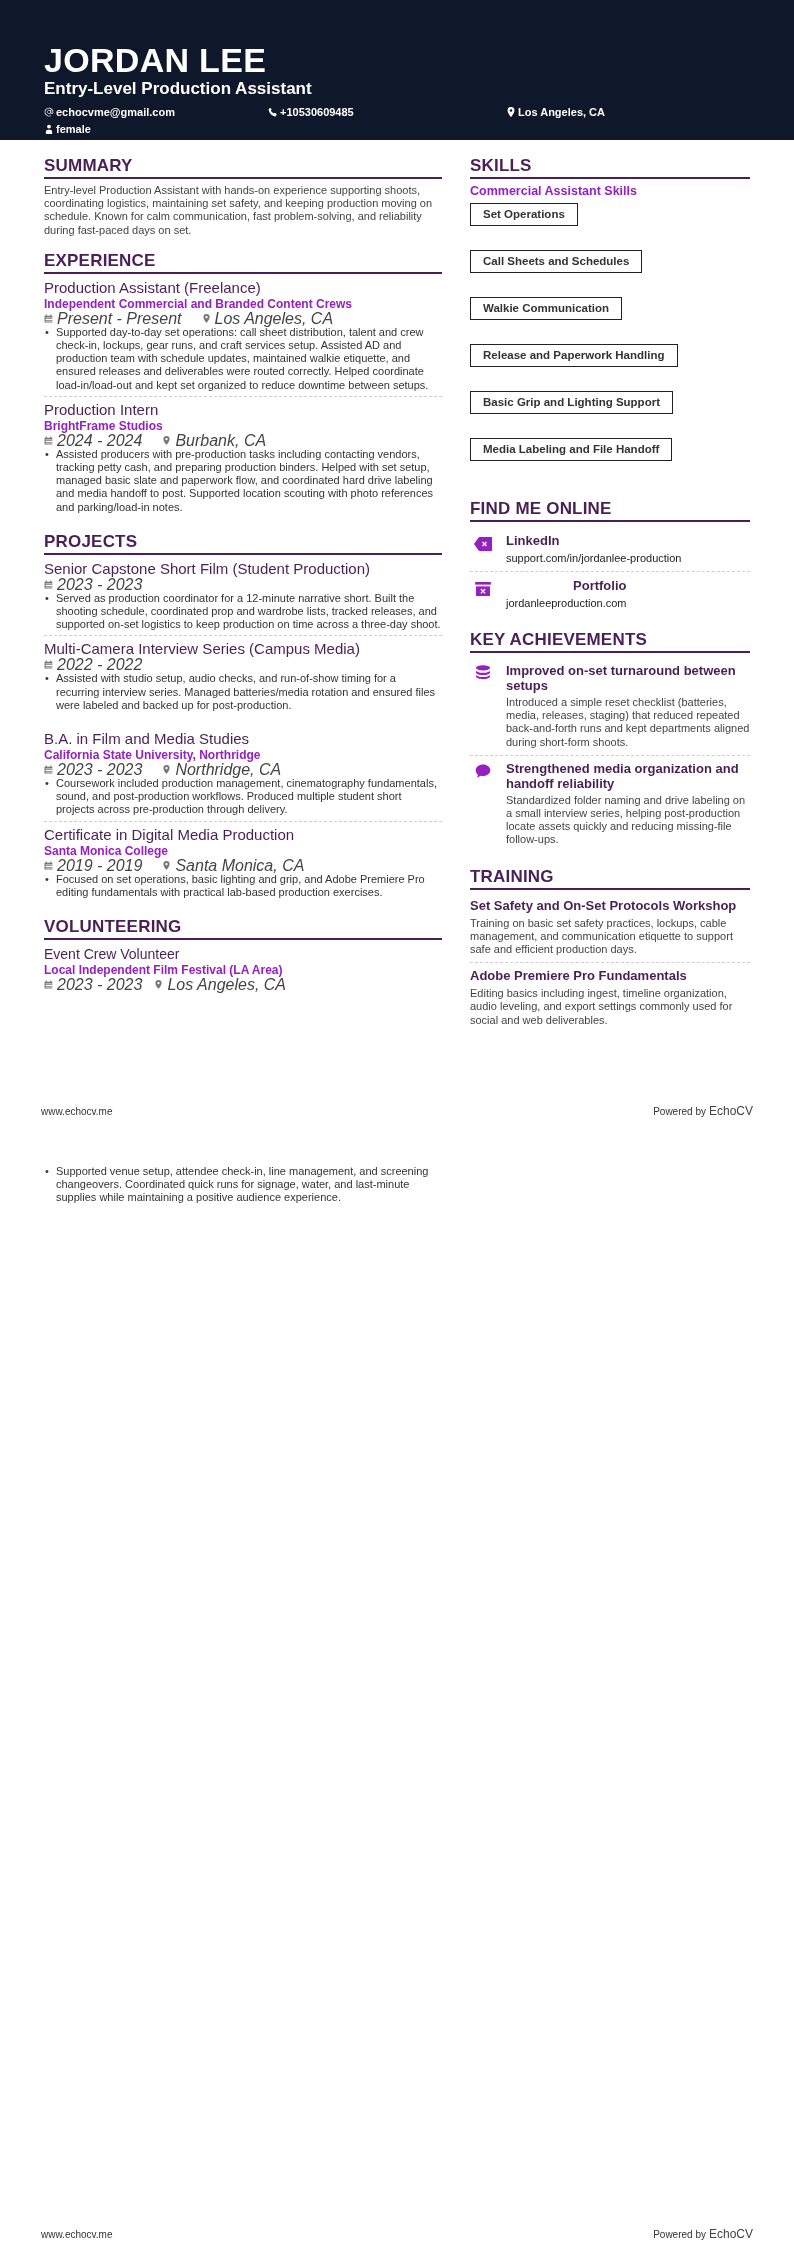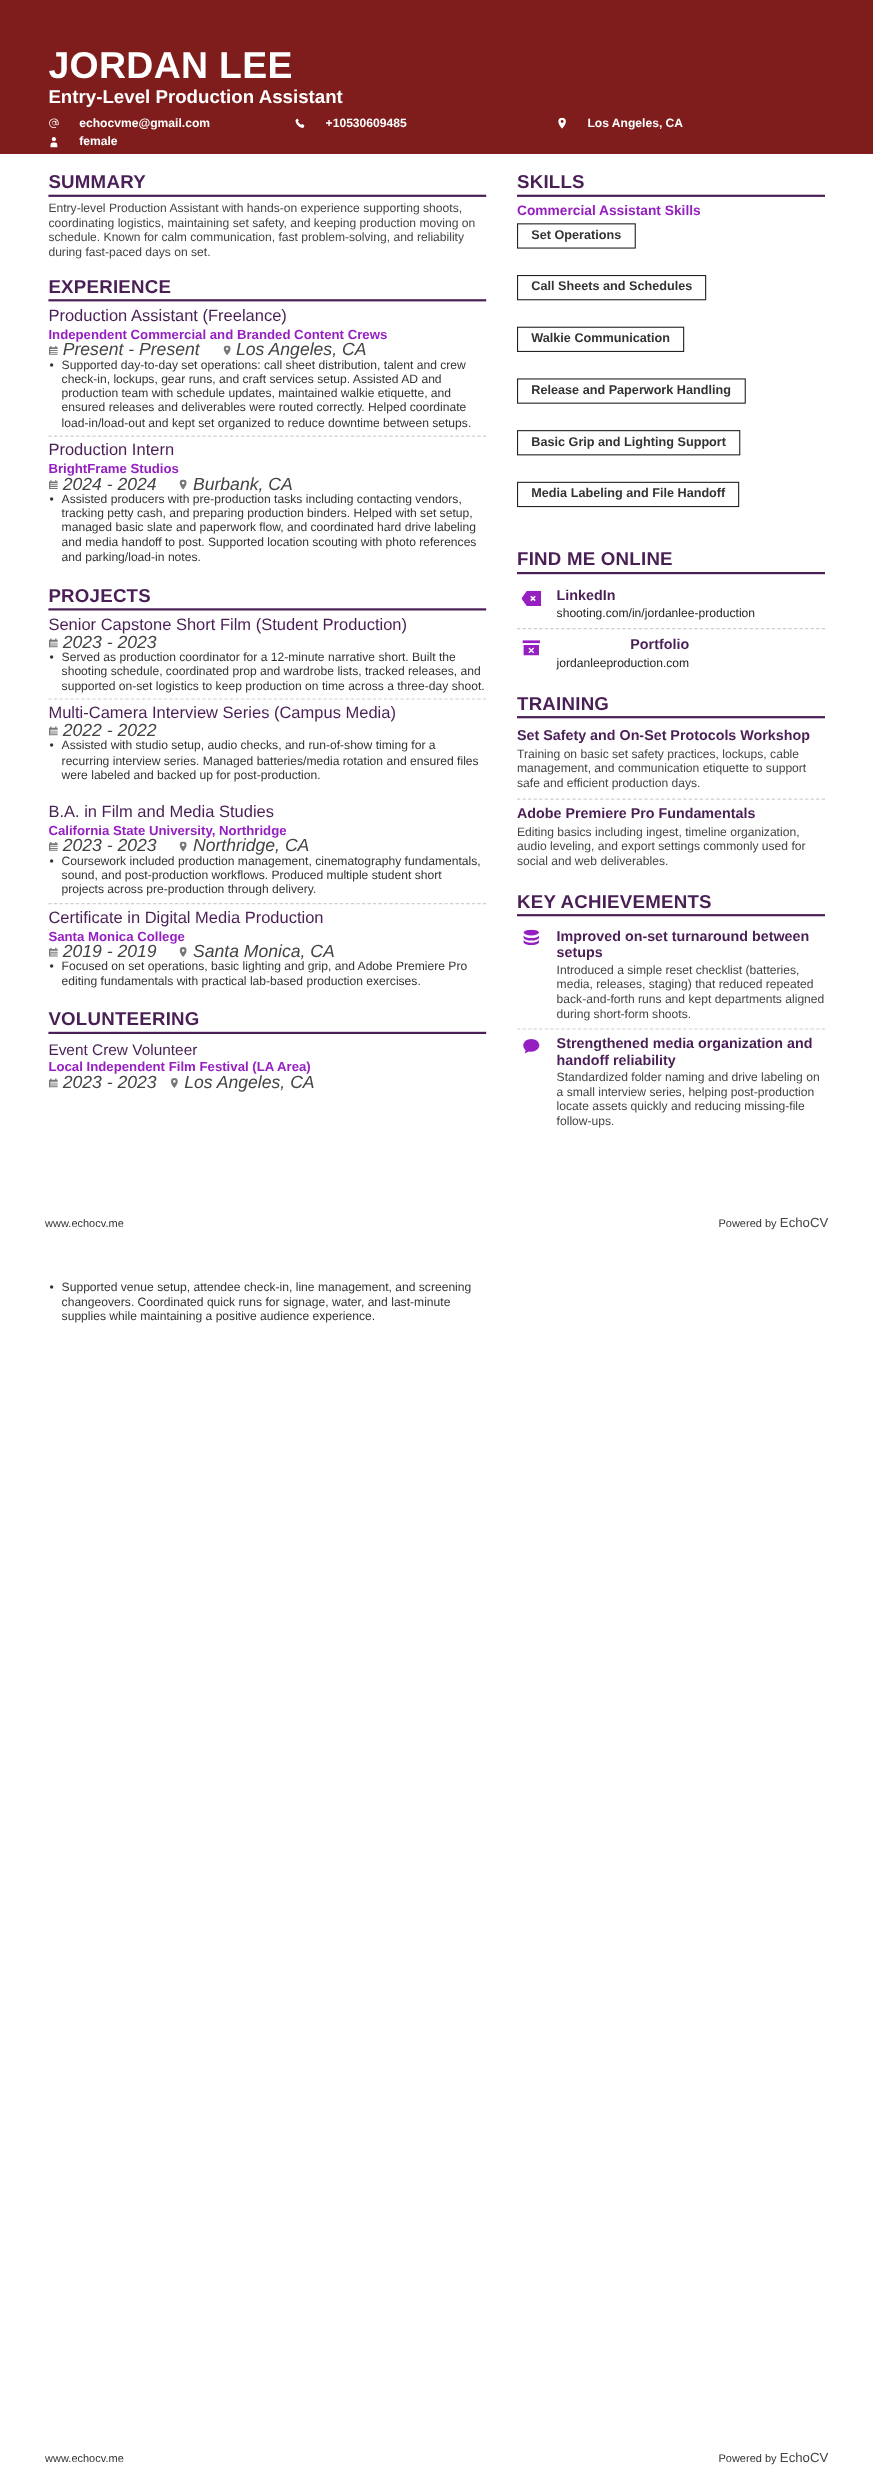--- a/index.html
+++ b/index.html
@@ -1,23 +1,23 @@
 <!DOCTYPE html>
 <html><head>
   <meta charset="utf-8">
   <style>
     * { box-sizing: border-box; margin: 0; padding: 0; }
     html, body { width: 794px; background: #ffffff; }
     body { font-family: "Liberation Sans", "DejaVu Sans", sans-serif; color: #333; position: relative; height: 2246px; overflow: hidden; }
 
-    .header { background: #7f1d1d; height: 140px; padding: 42px 44px 0 44px; color: #fff; }
+    .header { background: #0f172a; height: 140px; padding: 42px 44px 0 44px; color: #fff; }
     .name { font-size: 34px; font-weight: 700; letter-spacing: 0.3px; line-height: 36px; }
     .title { font-size: 17px; font-weight: 700; line-height: 20px; margin-top: 1px; }
     .contacts { display: grid; grid-template-columns: 224px 238px 200px; margin-top: 6px; font-size: 11px; font-weight: 700; row-gap: 4px; }
-    .contact { display: flex; align-items: center; gap: 18px; height: 13px; text-align: right; }
+    .contact { display: flex; align-items: center; gap: 2px; height: 13px; text-align: right; }
     .contact svg { width: 10px; height: 10px; fill: #fff; flex: none; }
 
     .columns { display: flex; padding: 0 44px 0 44px; margin-top: 16px; gap: 28px; }
     .col-left { width: 398px; }
     .col-right { width: 280px; }
 
     .section { margin-bottom: 14px; }
     .section-title { font-size: 17px; font-weight: 700; color: #4a1f55; line-height: 20px; padding-bottom: 1px; border-bottom: 2.5px solid #4a1f55; margin-bottom: 5px; letter-spacing: 0.2px; }
 
     .summary-text { font-size: 11px; line-height: 13.2px; color: #444; }
@@ -257,77 +257,77 @@
       <div class="section-title">FIND ME ONLINE</div>
       <div class="online-item">
         <div class="online-icon">
           <svg viewBox="0 0 18 14">
               <path d="M5 0h13v14H5L0 7z" fill="#951fc1"></path>
               <path d="M8.5 5l4 4M12.5 5l-4 4" stroke="#fff" stroke-width="1.4"></path>
             </svg>
         </div>
         <div>
           <div class="online-label">LinkedIn</div>
-          <div class="online-value">shooting.com/in/jordanlee-production</div>
+          <div class="online-value">support.com/in/jordanlee-production</div>
         </div>
       </div>
       <div class="online-item">
         <div class="online-icon">
           <svg viewBox="0 0 18 16">
               <rect x="0" y="0" width="18" height="3" fill="#951fc1"></rect>
               <path d="M1 5h16v11H1z" fill="#951fc1"></path>
               <path d="M6.5 8l5 5M11.5 8l-5 5" stroke="#fff" stroke-width="1.4"></path>
             </svg>
         </div>
         <div>
           <div class="online-label">Portfolio</div>
           <div class="online-value">jordanleeproduction.com</div>
         </div>
       </div>
     </div>
 
     <div class="section">
+      <div class="section-title">KEY ACHIEVEMENTS</div>
+      <div class="ach-item">
+        <div class="ach-icon">
+          <svg viewBox="0 0 16 16">
+              <ellipse cx="8" cy="2.8" rx="7" ry="2.6"></ellipse>
+              <path d="M1 5.2c0 1.4 3.1 2.6 7 2.6s7-1.2 7-2.6v2.2c0 1.4-3.1 2.6-7 2.6s-7-1.2-7-2.6z"></path>
+              <path d="M1 9.4c0 1.4 3.1 2.6 7 2.6s7-1.2 7-2.6v2.2c0 1.4-3.1 2.6-7 2.6s-7-1.2-7-2.6z"></path>
+            </svg>
+        </div>
+        <div>
+          <div class="ach-title">Improved on-set turnaround between setups</div>
+          <div class="ach-desc">Introduced a simple reset checklist (batteries, media, releases, staging) that reduced repeated back-and-forth runs and kept departments aligned during short-form shoots.</div>
+        </div>
+      </div>
+      <div class="ach-item">
+        <div class="ach-icon">
+          <svg viewBox="0 0 16 16">
+              <path d="M8 1.5c4 0 7.3 2.6 7.3 5.8S12 13.1 8 13.1c-.8 0-1.6-.1-2.3-.3L2 14.8l.9-3C1.5 10.7.7 9.1.7 7.3.7 4.1 4 1.5 8 1.5z"></path>
+            </svg>
+        </div>
+        <div>
+          <div class="ach-title">Strengthened media organization and handoff reliability</div>
+          <div class="ach-desc">Standardized folder naming and drive labeling on a small interview series, helping post-production locate assets quickly and reducing missing-file follow-ups.</div>
+        </div>
+      </div>
+    </div>
+
+    <div class="section">
       <div class="section-title">TRAINING</div>
       <div class="train-item">
         <div class="train-title">Set Safety and On-Set Protocols Workshop</div>
         <div class="train-desc">Training on basic set safety practices, lockups, cable management, and communication etiquette to support safe and efficient production days.</div>
       </div>
       <div class="train-item">
         <div class="train-title">Adobe Premiere Pro Fundamentals</div>
         <div class="train-desc">Editing basics including ingest, timeline organization, audio leveling, and export settings commonly used for social and web deliverables.</div>
       </div>
     </div>
-
-    <div class="section">
-      <div class="section-title">KEY ACHIEVEMENTS</div>
-      <div class="ach-item">
-        <div class="ach-icon">
-          <svg viewBox="0 0 16 16">
-              <ellipse cx="8" cy="2.8" rx="7" ry="2.6"></ellipse>
-              <path d="M1 5.2c0 1.4 3.1 2.6 7 2.6s7-1.2 7-2.6v2.2c0 1.4-3.1 2.6-7 2.6s-7-1.2-7-2.6z"></path>
-              <path d="M1 9.4c0 1.4 3.1 2.6 7 2.6s7-1.2 7-2.6v2.2c0 1.4-3.1 2.6-7 2.6s-7-1.2-7-2.6z"></path>
-            </svg>
-        </div>
-        <div>
-          <div class="ach-title">Improved on-set turnaround between setups</div>
-          <div class="ach-desc">Introduced a simple reset checklist (batteries, media, releases, staging) that reduced repeated back-and-forth runs and kept departments aligned during short-form shoots.</div>
-        </div>
-      </div>
-      <div class="ach-item">
-        <div class="ach-icon">
-          <svg viewBox="0 0 16 16">
-              <path d="M8 1.5c4 0 7.3 2.6 7.3 5.8S12 13.1 8 13.1c-.8 0-1.6-.1-2.3-.3L2 14.8l.9-3C1.5 10.7.7 9.1.7 7.3.7 4.1 4 1.5 8 1.5z"></path>
-            </svg>
-        </div>
-        <div>
-          <div class="ach-title">Strengthened media organization and handoff reliability</div>
-          <div class="ach-desc">Standardized folder naming and drive labeling on a small interview series, helping post-production locate assets quickly and reducing missing-file follow-ups.</div>
-        </div>
-      </div>
-    </div>
   </div>
 </div>
 
 <div class="footer footer-1">
   <span>www.echocv.me</span>
   <span><span>Powered by</span><span class="brand">EchoCV</span></span>
 </div>
 
 <div class="overflow">
   <ul class="bullets">

